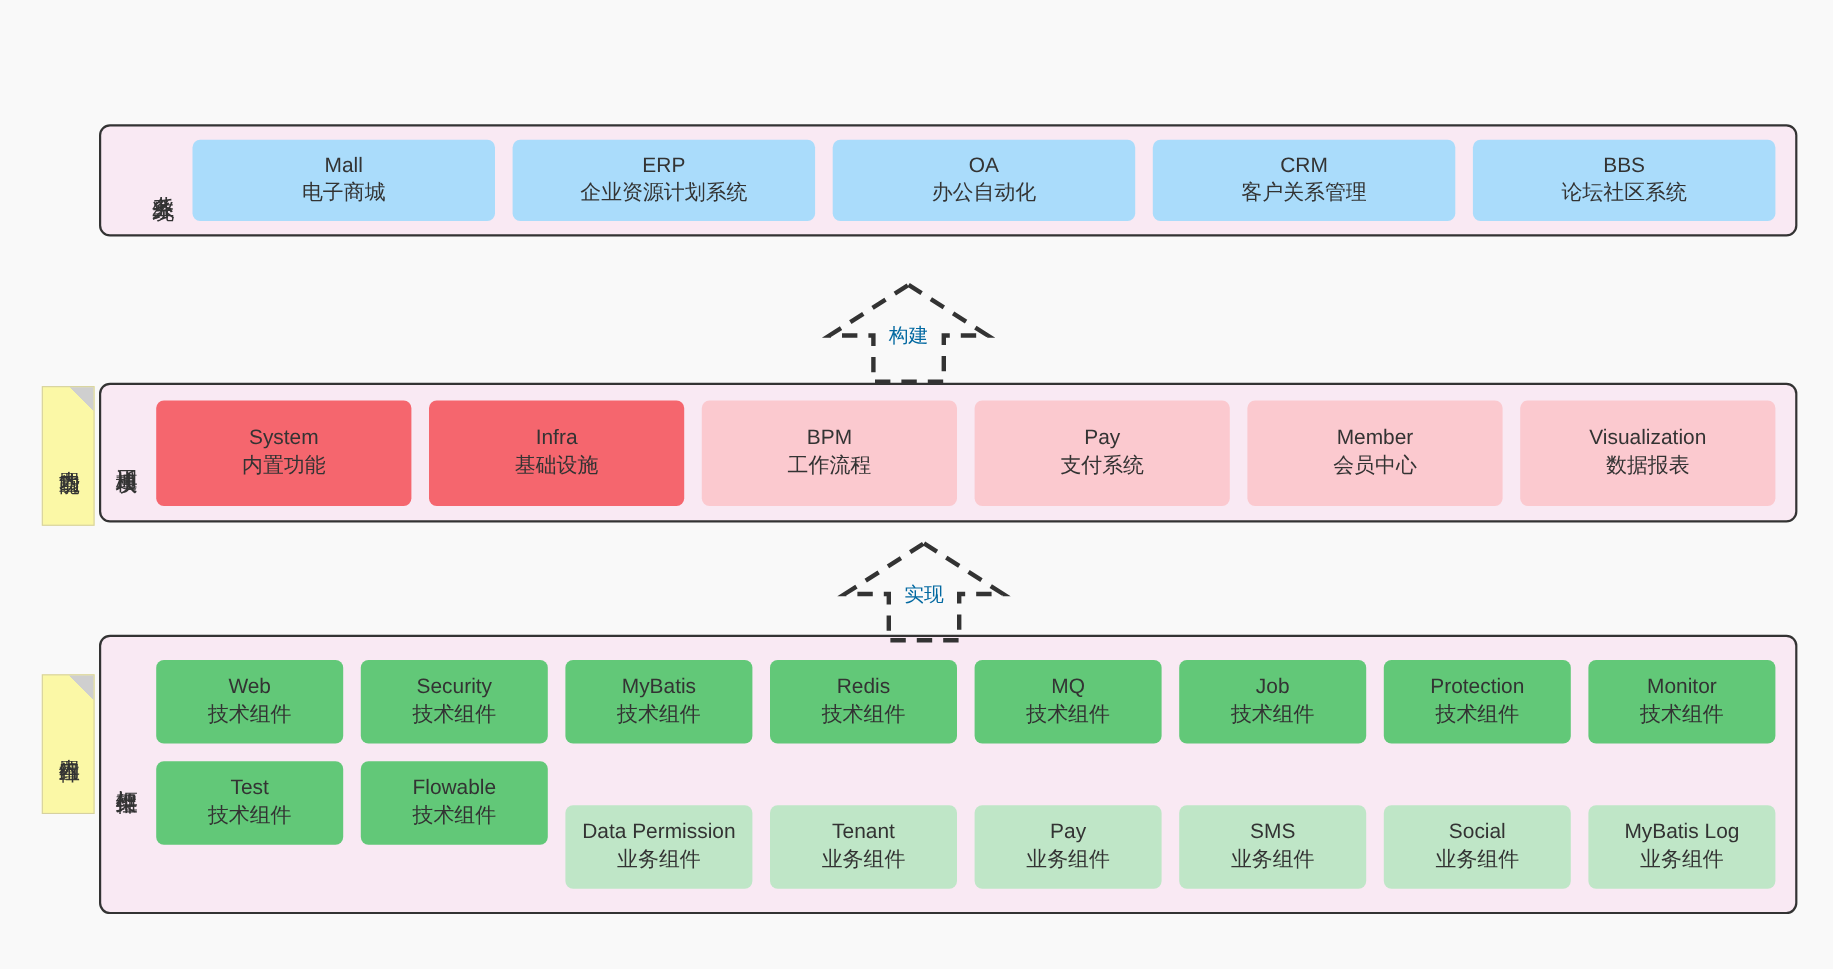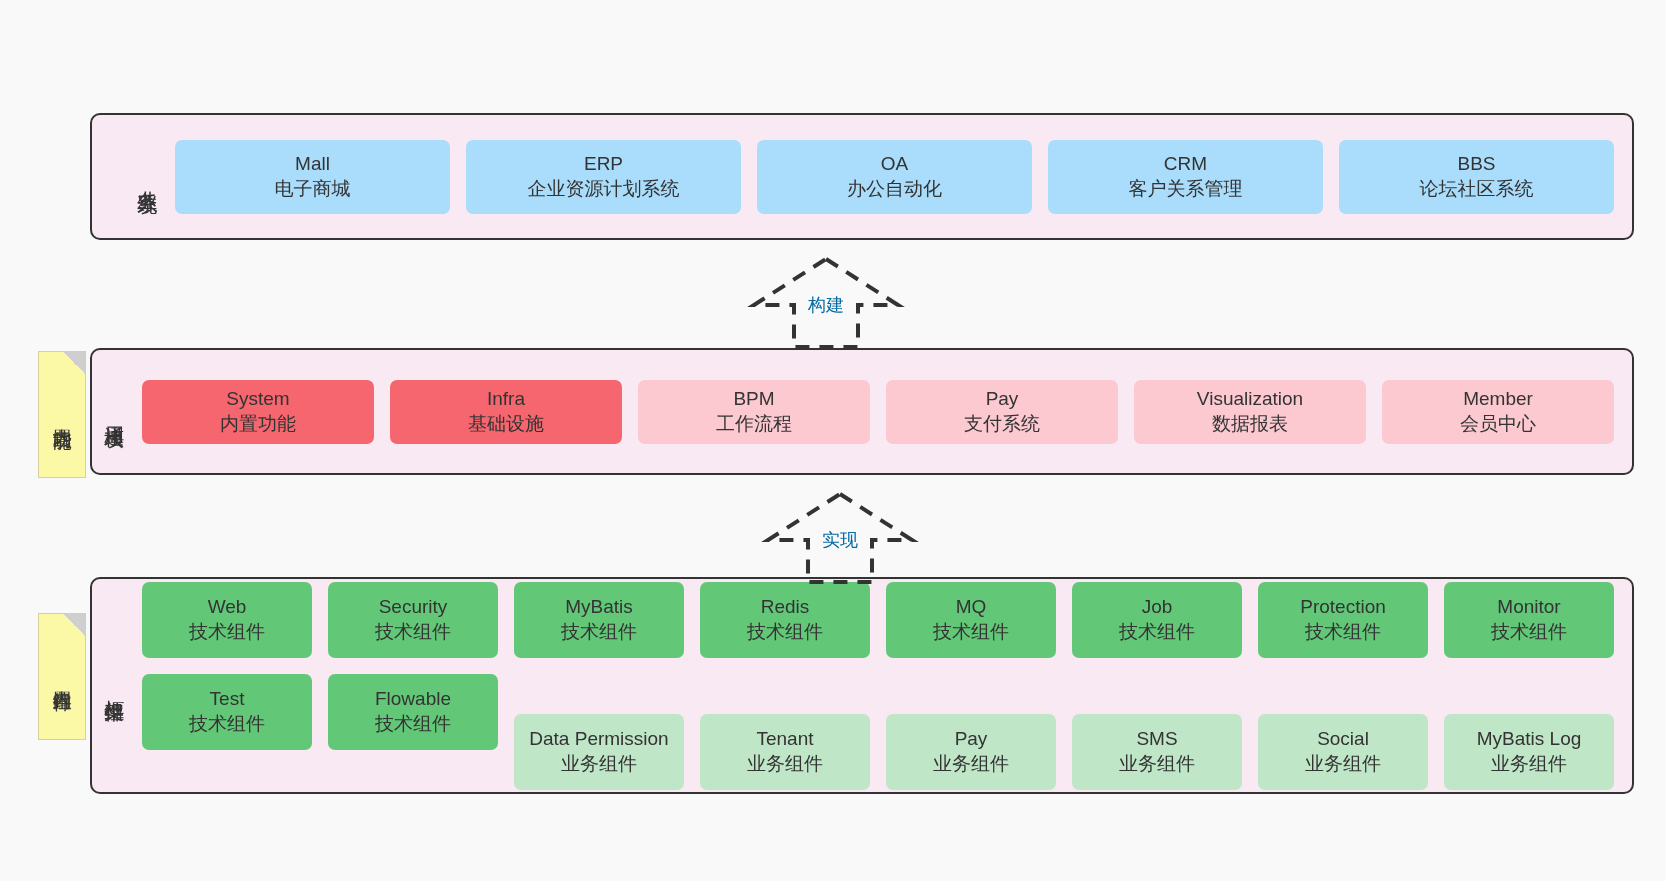--- a/index.html
+++ b/index.html
@@ -78,33 +78,33 @@
 
   
   .c-blue        { background: #aadcfb; }
   .c-red         { background: #f5666e; }
   .c-pink        { background: #fbc9cf; justify-content: center; }
   .c-green       { background: #62c878; }
   .c-lightgreen  { background: #bfe6c7; margin-top: 40px; }
 
   
   #layer-business {
-    left: 90px; top: 113px; width: 1544px; height: 127px; padding-left: 33px;
+    left: 90px; top: 113px; width: 1544px; height: 102px; padding-left: 33px;
   }
   #layer-business .layer-body { padding: 0 18px 0 6px; }
   #layer-business .cell { height: 74px; }
 
   #layer-common {
     left: 90px; top: 348px; width: 1544px; height: 127px;
   }
   #layer-common .layer-body { padding: 0 18px 0 6px; }
-  #layer-common .cell { height: 64px; }
+  #layer-common .cell { height: 96px; }
 
   #layer-framework {
-    left: 90px; top: 577px; width: 1544px; height: 217px;
+    left: 90px; top: 577px; width: 1544px; height: 254px;
   }
   #layer-framework .layer-body { padding: 0 18px 0 6px; gap: 16px; }
   #layer-framework .cell { height: 76px; }
 
   
   .note {
     position: absolute;
     box-sizing: border-box;
     background: #fbf8a6;
     border: 1px solid #d6d1a0;
@@ -212,26 +212,26 @@
         </div>
         <div class="cell c-pink">
           <span class="en">BPM</span>
           <span class="cn">工作流程</span>
         </div>
         <div class="cell c-pink">
           <span class="en">Pay</span>
           <span class="cn">支付系统</span>
         </div>
         <div class="cell c-pink">
+          <span class="en">Member</span>
+          <span class="cn">会员中心</span>
+        </div>
+        <div class="cell c-pink">
           <span class="en">Visualization</span>
           <span class="cn">数据报表</span>
-        </div>
-        <div class="cell c-pink">
-          <span class="en">Member</span>
-          <span class="cn">会员中心</span>
         </div>
       </div>
     </div>
   </div>
 
   <div class="arrow" id="arrow-realize">
     <svg width="160" height="95" viewBox="0 0 160 95" xmlns="http://www.w3.org/2000/svg">
       <path d="M80 4 L152 50 L112 50 L112 92 L48 92 L48 50 L8 50 Z" fill="none" stroke="#333333" stroke-width="4" stroke-dasharray="14 10" stroke-linejoin="miter"></path>
     </svg>
     <div class="arrow-label">实现</div>

